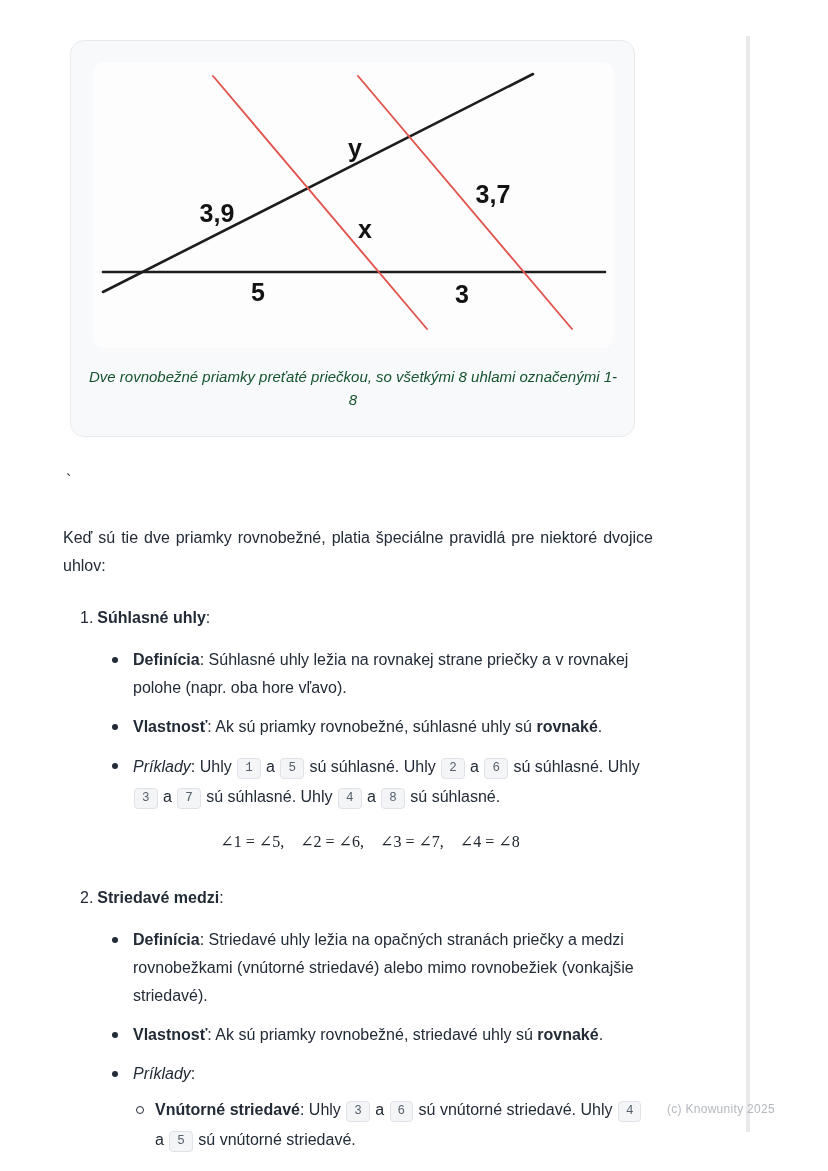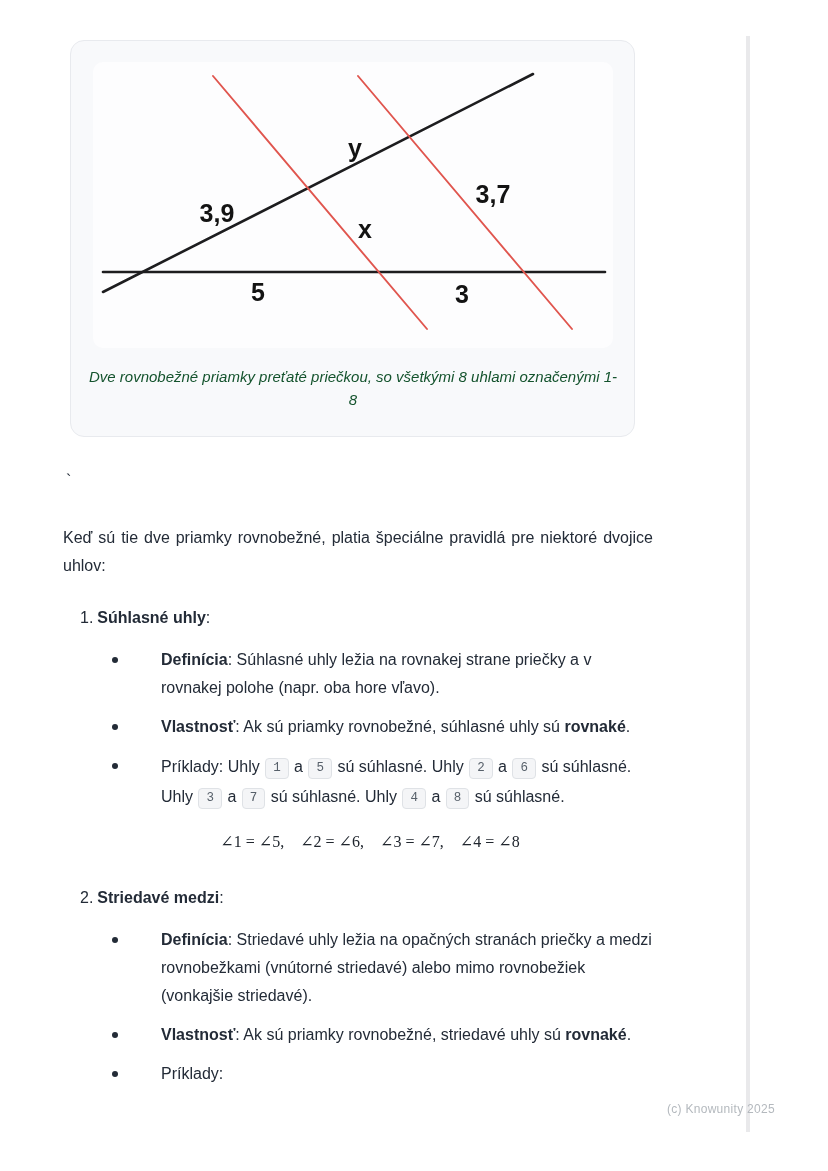--- a/index.html
+++ b/index.html
@@ -23,27 +23,27 @@
   
   .content { position:absolute; left:63px; top:524px; width:590px;
     font-size:16px; line-height:28px; }
   .intro { text-align:justify; margin-bottom:24px; }
 
   .section-heading { margin-left:17px; margin-bottom:14px; }
   .section-heading .num { display:inline-block; margin-right:4px; }
   .section-heading .ttl { font-weight:700; }
 
   .bullets { margin-left:47px; }
-  .bullet { display:flex; margin-bottom:11px;gap:28px; }
+  .bullet { display:flex; margin-bottom:11px; }
   .bullet-marker { flex:0 0 23px; position:relative; }
   .bullet-marker::after { content:""; position:absolute; left:2px; top:11px;
     width:6px; height:6px; border-radius:50%; background:#232b37; }
   .bullet-body { flex:1; }
   b { font-weight:700; }
-  .it { }
+  .it { font-style:italic; }
 
   .angle-badge { display:inline-block; font-family:"Liberation Mono", monospace;
     font-size:12.5px; line-height:17px; color:#57606a; background:#f4f5f7;
     border:1px solid #dfe2e6; border-radius:4px; padding:1px 7px; margin:0 1px;
     vertical-align:1px; }
   .bullet.has-badges { line-height:30px; }
 
   .formula { text-align:center; margin:16px 0 28px 47px; width:520px;
     font-family:"Liberation Serif","DejaVu Serif","DejaVu Sans", serif;
     font-size:16px; color:#20262e; white-space:pre; }
@@ -117,19 +117,23 @@
       <span class="bullet-marker"></span>
       <span class="bullet-body"><b>Definícia</b><span>: Striedavé uhly ležia na opačných stranách priečky a medzi rovnobežkami (vnútorné striedavé) alebo mimo rovnobežiek (vonkajšie striedavé).</span></span>
     </div>
     <div class="bullet">
       <span class="bullet-marker"></span>
       <span class="bullet-body"><b>Vlastnosť</b><span>: Ak sú priamky rovnobežné, striedavé uhly sú </span><b>rovnaké</b><span>.</span></span>
     </div>
     <div class="bullet">
       <span class="bullet-marker"></span>
       <span class="bullet-body"><span class="it">Príklady</span><span>:</span>
+        <div class="sub-bullet">
+          <span class="sub-marker"></span>
+          <span class="sub-body"><b>Vnútorné striedavé</b><span>: Uhly </span><span class="angle-badge">3</span><span> a </span><span class="angle-badge">6</span><span> sú vnútorné striedavé. Uhly </span><span class="angle-badge">4</span><span> a </span><span class="angle-badge">5</span><span> sú vnútorné striedavé.</span></span>
+        </div>
       </span>
     </div>
   </div>
 </div>
 
 <div class="page-edge-divider"></div>
 <div class="watermark">(c) Knowunity 2025</div>
 
 </body></html>

